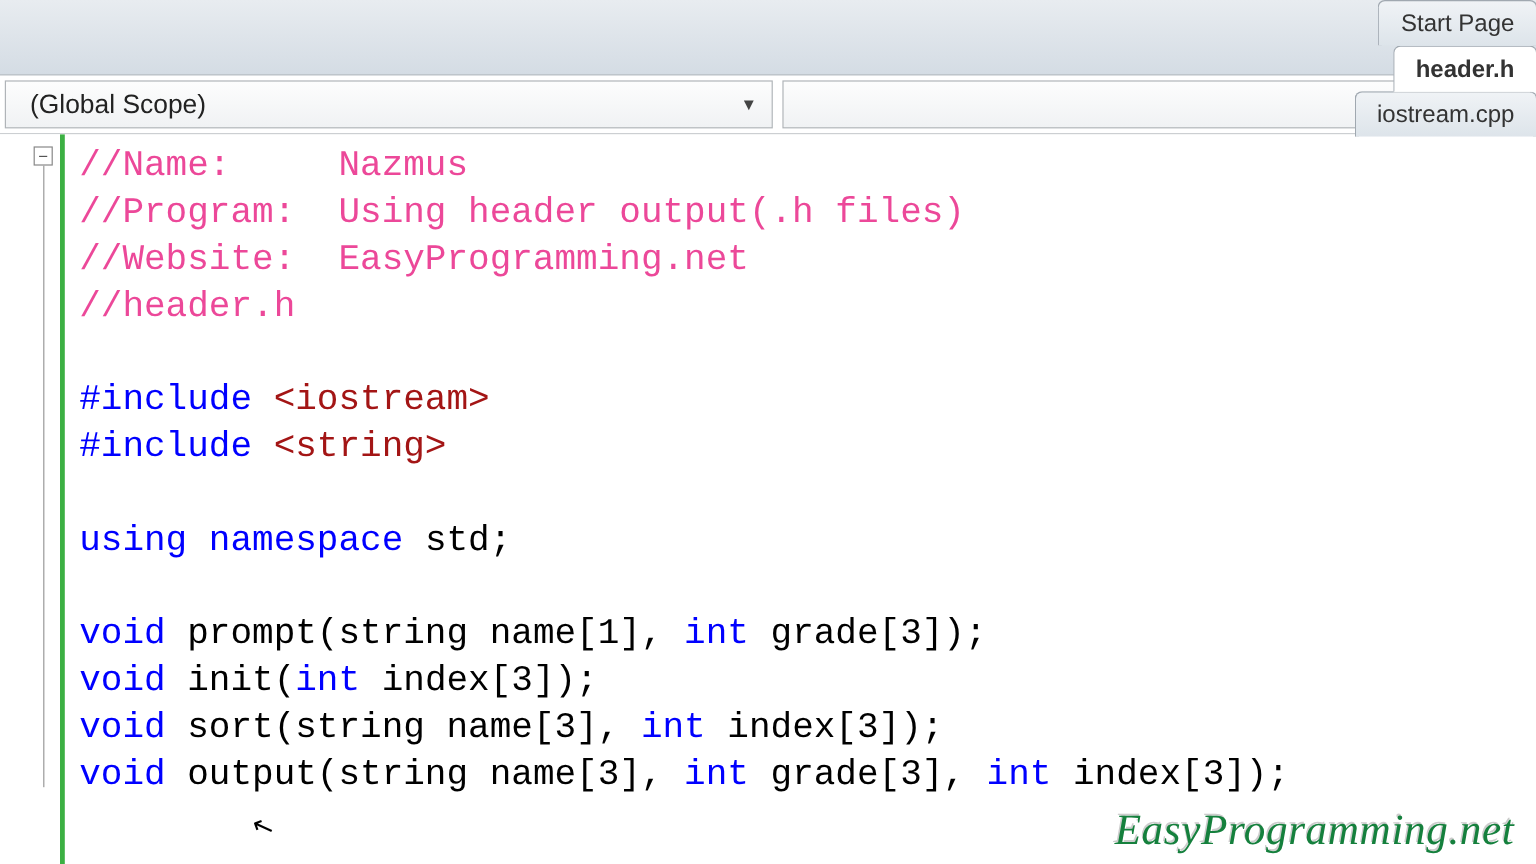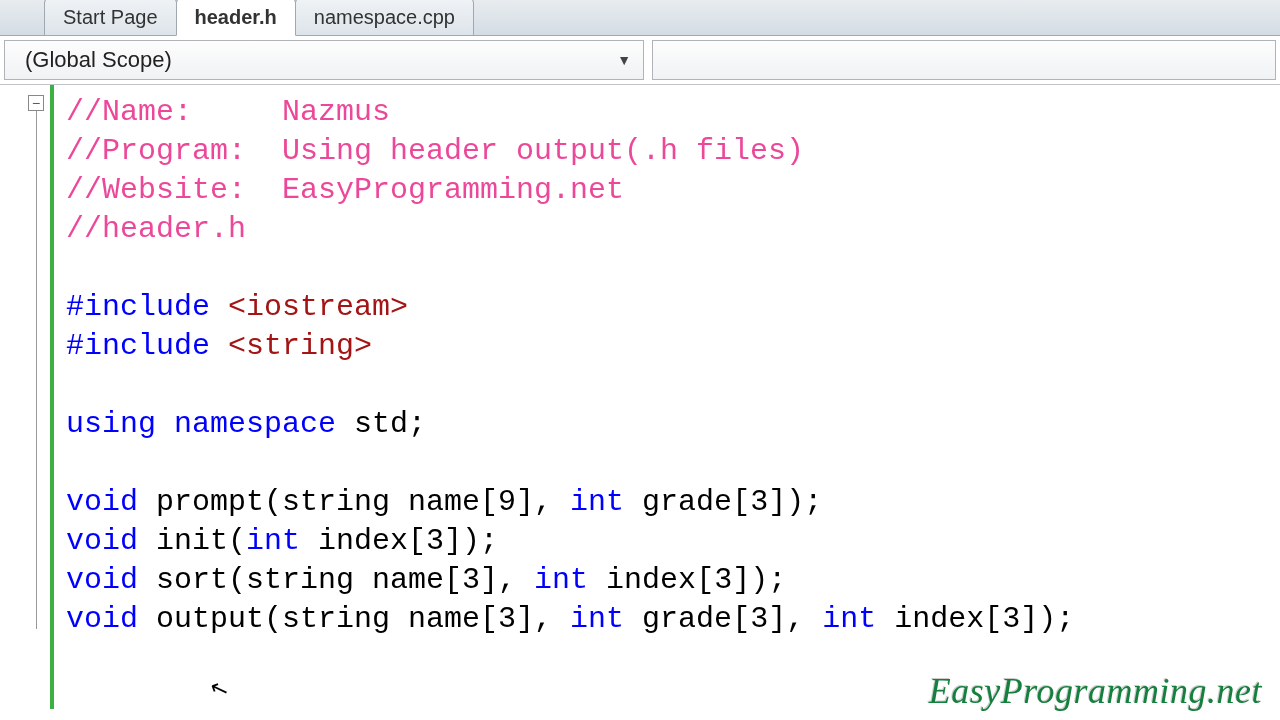--- a/index.html
+++ b/index.html
@@ -8,23 +8,24 @@
       background: #fff;
       width: 1280px;
       height: 720px;
       overflow: hidden;
       position: relative;
     }
     .tab-bar {
       display: flex;
       align-items: flex-end;
       background: linear-gradient(to bottom, #e8ecf0, #d4dce4);
-      height: 36px;
+      height: 63px;
       padding-left: 44px;
       border-bottom: 1px solid #a0a8b0;
+      flex-direction: column;
     }
     .tab {
       padding: 8px 18px 6px 18px;
       border: 1px solid #a0a8b0;
       border-bottom: none;
       border-radius: 6px 6px 0 0;
       background: linear-gradient(to bottom, #f0f3f6, #dde4ea);
       font-size: 20px;
       color: #333;
       margin-right: -1px;
@@ -137,21 +138,21 @@
       transform: rotate(-20deg);
       pointer-events: none;
     }
   </style>
 </head>
 <body>
 
 <div class="tab-bar">
   <div class="tab">Start Page</div>
   <div class="tab active">header.h</div>
-  <div class="tab">namespace.cpp</div>
+  <div class="tab">iostream.cpp</div>
 </div>
 
 <div class="scope-bar">
   <div class="scope-dropdown">
     <span>(Global Scope)</span>
     <span class="chevron">▼</span>
   </div>
   <div class="scope-dropdown-empty"></div>
 </div>
 
@@ -163,20 +164,20 @@
   <div class="code"><span class="c-comment">//Name:     Nazmus</span>
 <span class="c-comment">//Program:  Using header output(.h files)</span>
 <span class="c-comment">//Website:  EasyProgramming.net</span>
 <span class="c-comment">//header.h</span>
 <span></span>
 <span class="c-preproc">#include </span><span class="c-string">&lt;iostream&gt;</span>
 <span class="c-preproc">#include </span><span class="c-string">&lt;string&gt;</span>
 <span></span>
 <span class="c-keyword">using</span><span> </span><span class="c-keyword">namespace</span><span> std;</span>
 <span></span>
-<span class="c-keyword">void</span><span> prompt(string name[9], </span><span class="c-keyword">int</span><span> grade[3]);</span>
+<span class="c-keyword">void</span><span> prompt(string name[1], </span><span class="c-keyword">int</span><span> grade[3]);</span>
 <span class="c-keyword">void</span><span> init(</span><span class="c-keyword">int</span><span> index[3]);</span>
 <span class="c-keyword">void</span><span> sort(string name[3], </span><span class="c-keyword">int</span><span> index[3]);</span>
 <span class="c-keyword">void</span><span> output(string name[3], </span><span class="c-keyword">int</span><span> grade[3], </span><span class="c-keyword">int</span><span> index[3]);</span></div>
 </div>
 
 <div class="watermark">EasyProgramming.net</div>
 <div class="cursor-arrow">↖</div>
 
 </body></html>

